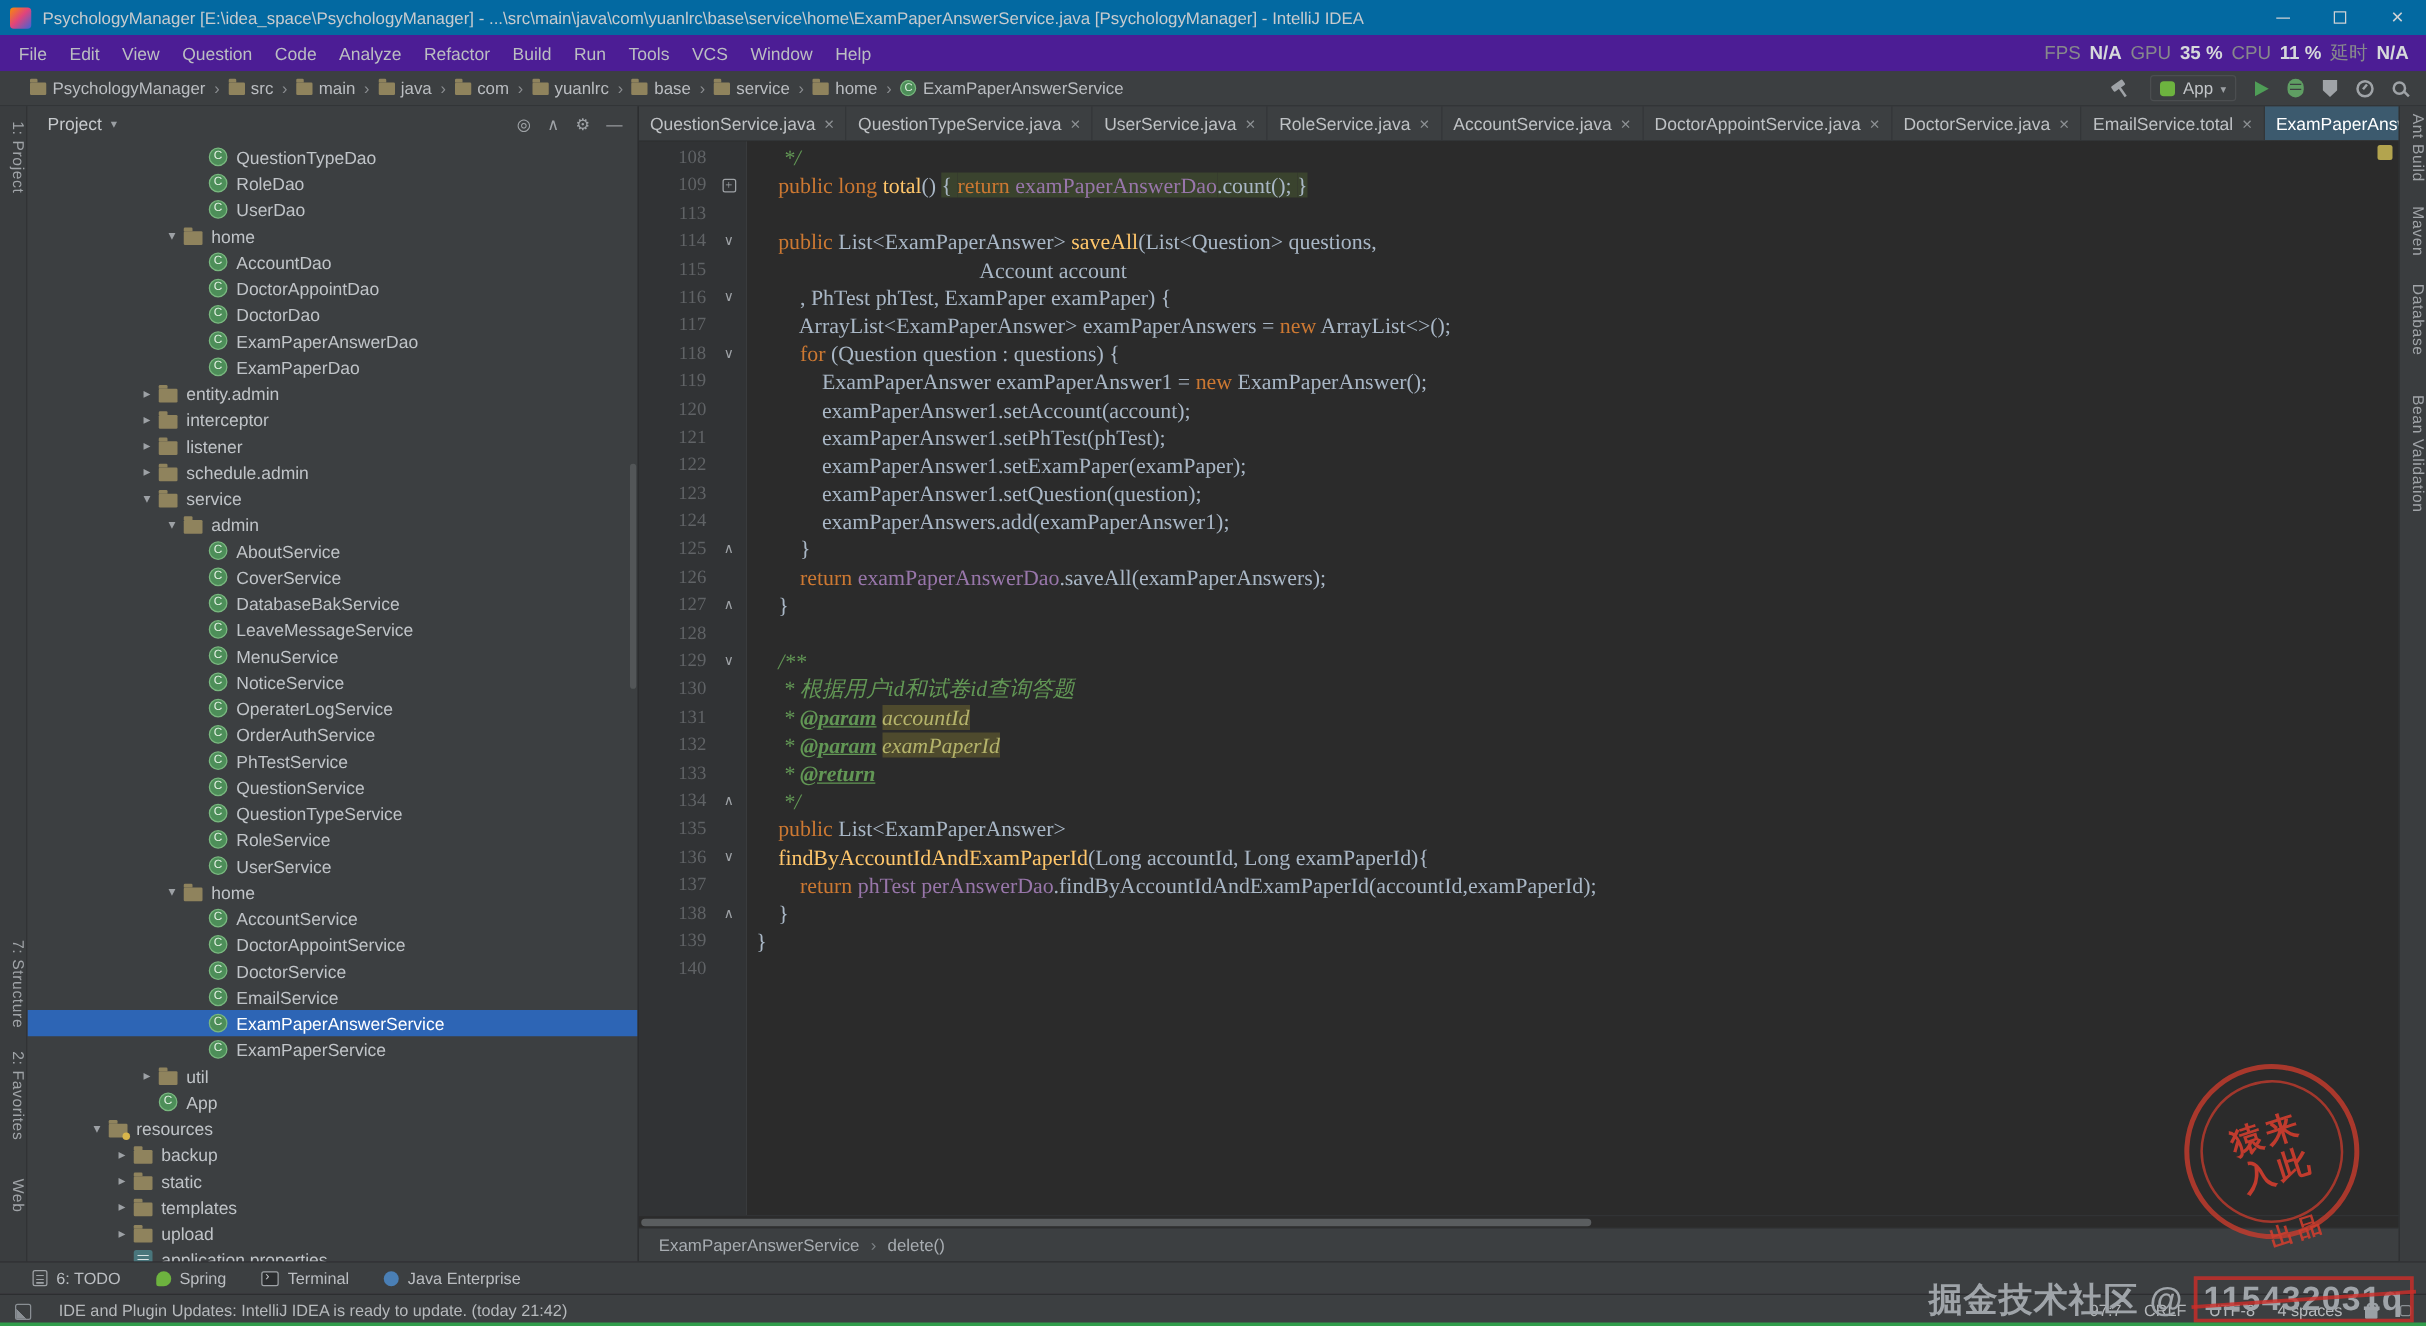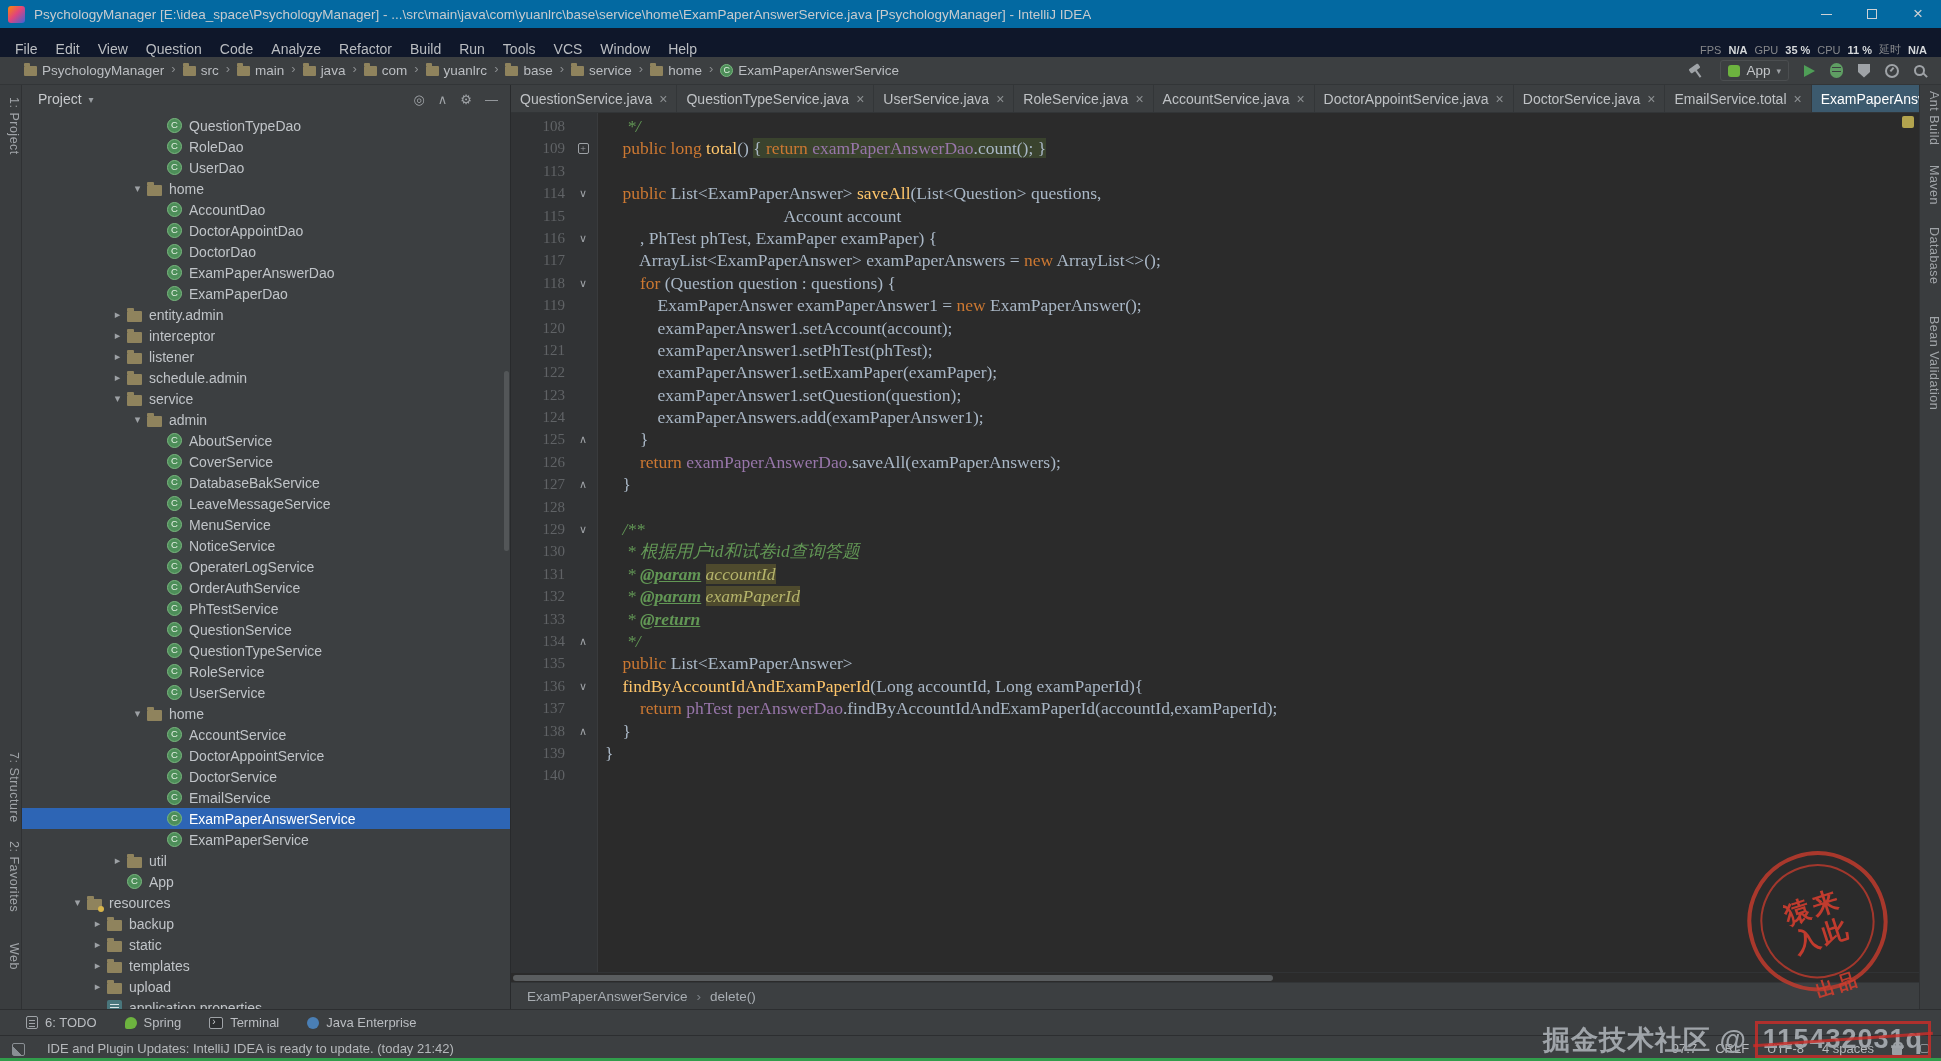--- a/index.html
+++ b/index.html
@@ -10,29 +10,29 @@
 .titlebar{height:28px;flex:none;background:#0369a1;display:flex;align-items:center;padding-left:8px}
 .app-logo{width:17px;height:17px;border-radius:3px;background:linear-gradient(135deg,#f88909,#e0447c 48%,#3e63d7);margin-right:9px;flex:none}
 .title-text{font-size:13.5px;color:#c8cbce;white-space:nowrap;overflow:hidden}
 .win-controls{margin-left:auto;display:flex;height:100%}
 .win-btn{width:46px;display:flex;align-items:center;justify-content:center;color:#cfd2d5}
 .win-btn .bar{width:11px;height:1px;background:#cfd2d5}
 .win-btn .box{width:10px;height:10px;border:1px solid #cfd2d5}
 .win-btn.close{font-size:17px}
 
 
-.menubar{height:29px;flex:none;display:flex;align-items:flex-end;background:#0f172a;padding-left:6px}
+.menubar{height:29px;flex:none;display:flex;align-items:center;background:#4c1d95;padding-left:6px}
 .menu-item{padding:0 9px;font-size:14px;color:#bbbec2}
-.perf{margin-left:auto;padding-right:14px;font-size:11px;display:flex;gap:7px;align-items:center;white-space:nowrap}
+.perf{margin-left:auto;padding-right:14px;font-size:15px;display:flex;gap:7px;align-items:center;white-space:nowrap}
 .perf-label{color:#87898c}
 .perf-value{color:#d6d9db;font-weight:bold}
 
 
 .navbar{height:28px;flex:none;display:flex;align-items:center;background:#3c3f41;padding:0 12px 0 22px;border-bottom:1px solid #323537}
-.breadcrumbs{display:flex;align-items:flex-start;gap:3px;overflow:hidden;white-space:nowrap}
+.breadcrumbs{display:flex;align-items:center;gap:3px;overflow:hidden;white-space:nowrap}
 .crumb{display:flex;align-items:center;gap:5px;font-size:13.5px;color:#bbbec2;padding:2px}
 .crumb-sep{color:#8a8d90;font-size:13px;padding:0 2px}
 .mini-folder{width:13px;height:10px;background:#8f835d;border-radius:1px;position:relative;flex:none}
 .mini-folder::before{content:"";position:absolute;top:-3px;left:0;width:6px;height:3px;background:#8f835d;border-radius:1px 1px 0 0}
 .mini-class{width:13px;height:13px;border-radius:50%;background:#4d8e59;border:1px solid #79b87f;color:#e2efe2;font-size:9px;line-height:11px;text-align:center;flex:none}
 .nav-actions{margin-left:auto;display:flex;align-items:center;gap:15px;flex:none}
 .ic-hammer{position:relative;width:17px;height:16px}
 .ic-hammer::before{content:"";position:absolute;top:3px;left:1px;width:11px;height:5px;background:#9fa3a7;border-radius:1px;transform:rotate(-35deg)}
 .ic-hammer::after{content:"";position:absolute;top:6px;left:9px;width:2px;height:9px;background:#9fa3a7;transform:rotate(-35deg)}
 .run-cfg{display:flex;align-items:center;gap:6px;font-size:13.5px;color:#c3c6c9;padding:2px 7px;border:1px solid #4b4e50;border-radius:3px}

